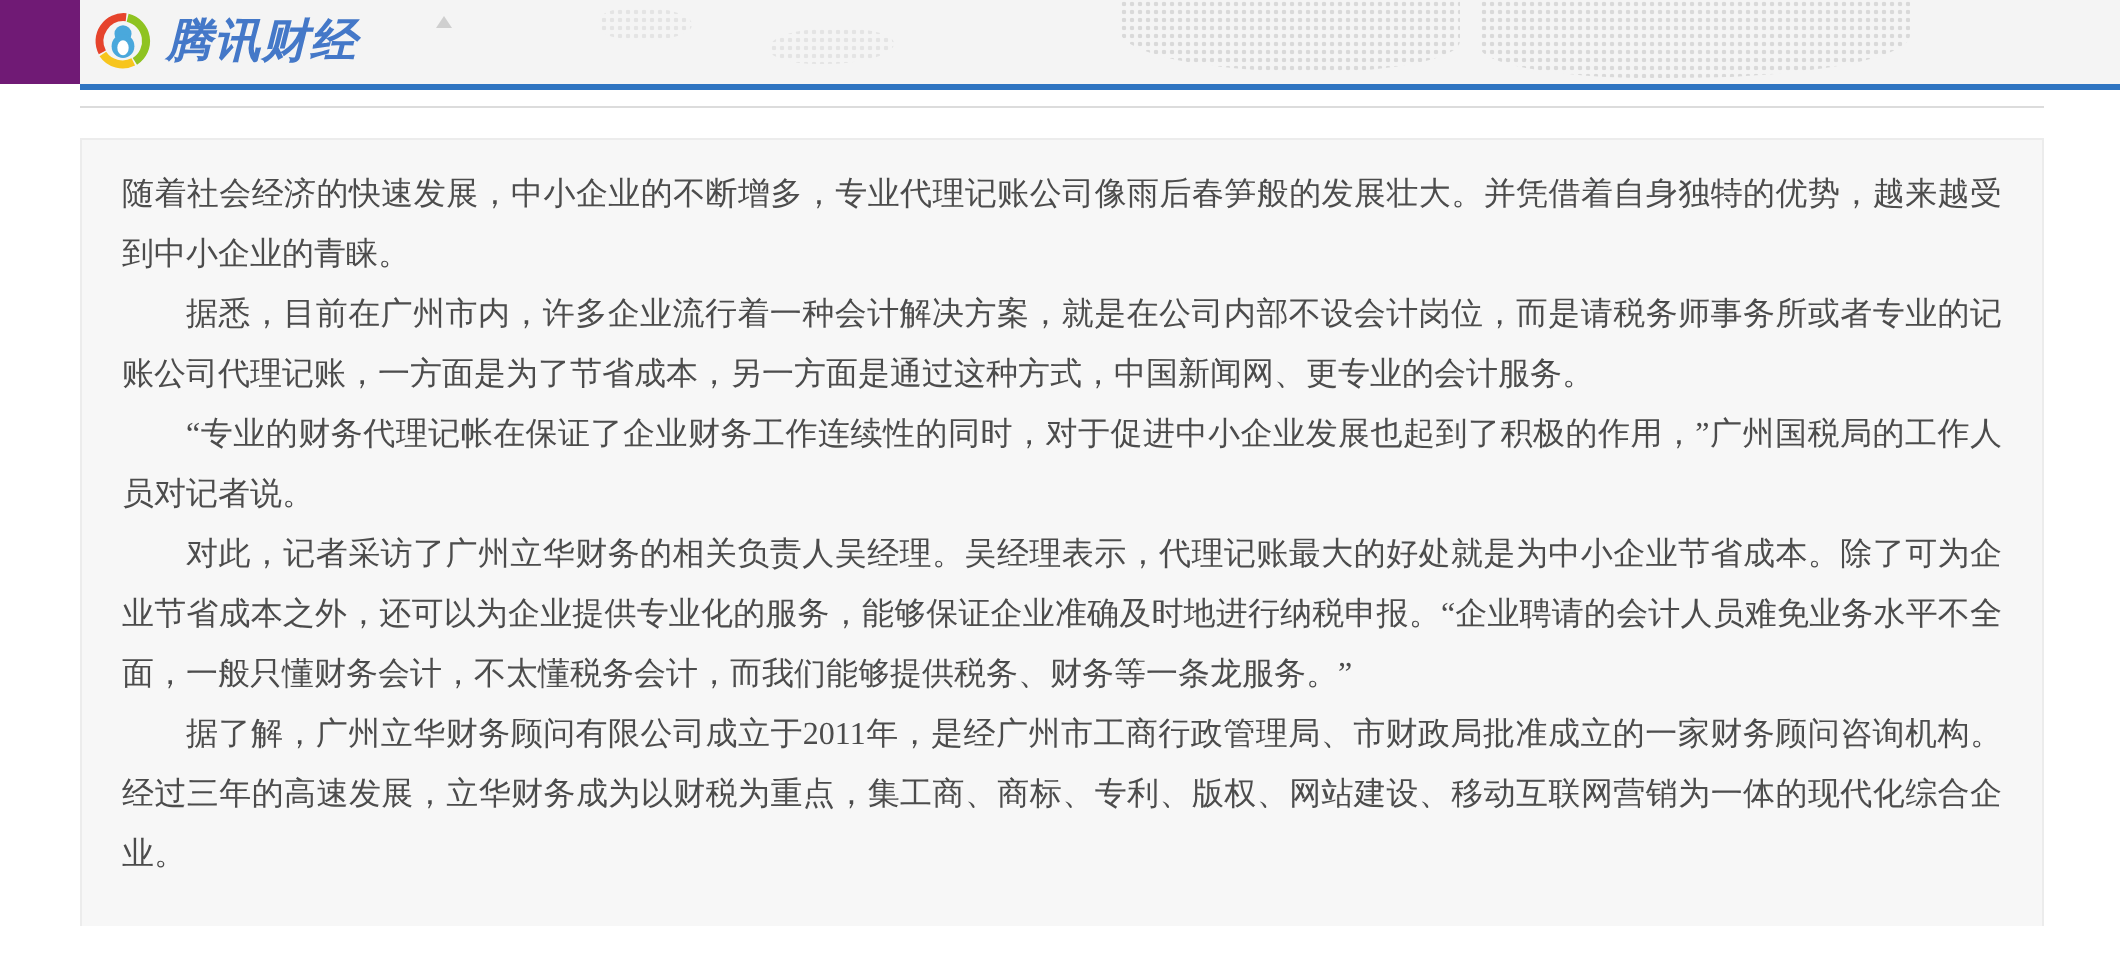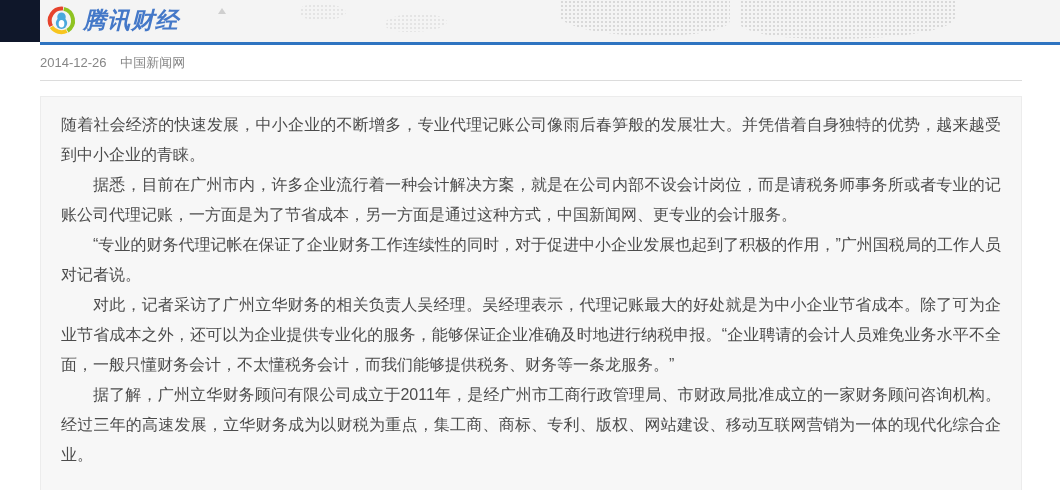--- a/index.html
+++ b/index.html
@@ -1,20 +1,20 @@
 <!DOCTYPE html>
 <html><head>
 <meta charset="utf-8">
 <style>
   * { margin:0; padding:0; box-sizing:border-box; }
   html, body { width:1060px; height:490px; overflow:hidden; background:#fff; }
   body { font-family:"Liberation Sans", sans-serif; }
 
   
-  .header-wrap { height:42px; background:#0f172a; }
+  .header-wrap { height:42px; background:#701a75; }
   .header { margin-left:40px; height:42px; background:#f4f4f4; position:relative; overflow:hidden; }
   .logo { position:absolute; left:6px; top:5px; display:flex; align-items:center; cursor:pointer; }
   .logo-icon { width:31px; height:31px; display:block; }
   .logo-text {
     margin-left:6px; font-size:23px; font-weight:bold; font-style:italic;
     color:#4478c8; letter-spacing:1px; line-height:31px;
     font-family:"Liberation Sans", sans-serif;
   }
   .logo-accent {
     position:absolute; left:178px; top:8px; width:0; height:0;
@@ -42,21 +42,21 @@
 
   .content-box {
     margin-top:15px; background:#f7f7f7;
     border:1px solid #ececec; border-bottom:none;
     padding:13px 20px 20px;
     min-height:330px;
   }
   .content-box p {
     font-size:16px; line-height:30px; color:#4c4c4c;
     text-align:justify;
-    font-family:Liberation Sans, sans-serif;
+    font-family:Liberation Serif, serif;
   }
   .content-box p.indent { text-indent:2em; }
 </style>
 </head>
 <body>
 
 <div class="header-wrap">
   <div class="header">
     <div class="map-dots blob1"></div>
     <div class="map-dots blob2"></div>
@@ -72,24 +72,20 @@
         <ellipse cx="12" cy="14.6" rx="2.2" ry="2.9" fill="#ffffff"></ellipse>
       </svg>
       <span class="logo-text">腾讯财经</span>
     </div>
     <div class="logo-accent"></div>
   </div>
 </div>
 <div class="accent-bar" style="background:#2e74c1;"></div>
 
 <div class="main">
-  <div class="article-meta">
-    <span>2014-12-26</span>
-    <span>中国新闻网</span>
-  </div>
   <div class="divider"></div>
 
   <div class="content-box">
     <p>随着社会经济的快速发展，中小企业的不断增多，专业代理记账公司像雨后春笋般的发展壮大。并凭借着自身独特的优势，越来越受到中小企业的青睐。</p>
     <p class="indent">据悉，目前在广州市内，许多企业流行着一种会计解决方案，就是在公司内部不设会计岗位，而是请税务师事务所或者专业的记账公司代理记账，一方面是为了节省成本，另一方面是通过这种方式，中国新闻网、更专业的会计服务。</p>
     <p class="indent">“专业的财务代理记帐在保证了企业财务工作连续性的同时，对于促进中小企业发展也起到了积极的作用，”广州国税局的工作人员对记者说。</p>
     <p class="indent">对此，记者采访了广州立华财务的相关负责人吴经理。吴经理表示，代理记账最大的好处就是为中小企业节省成本。除了可为企业节省成本之外，还可以为企业提供专业化的服务，能够保证企业准确及时地进行纳税申报。“企业聘请的会计人员难免业务水平不全面，一般只懂财务会计，不太懂税务会计，而我们能够提供税务、财务等一条龙服务。”</p>
     <p class="indent">据了解，广州立华财务顾问有限公司成立于2011年，是经广州市工商行政管理局、市财政局批准成立的一家财务顾问咨询机构。经过三年的高速发展，立华财务成为以财税为重点，集工商、商标、专利、版权、网站建设、移动互联网营销为一体的现代化综合企业。</p>
 
   </div>

